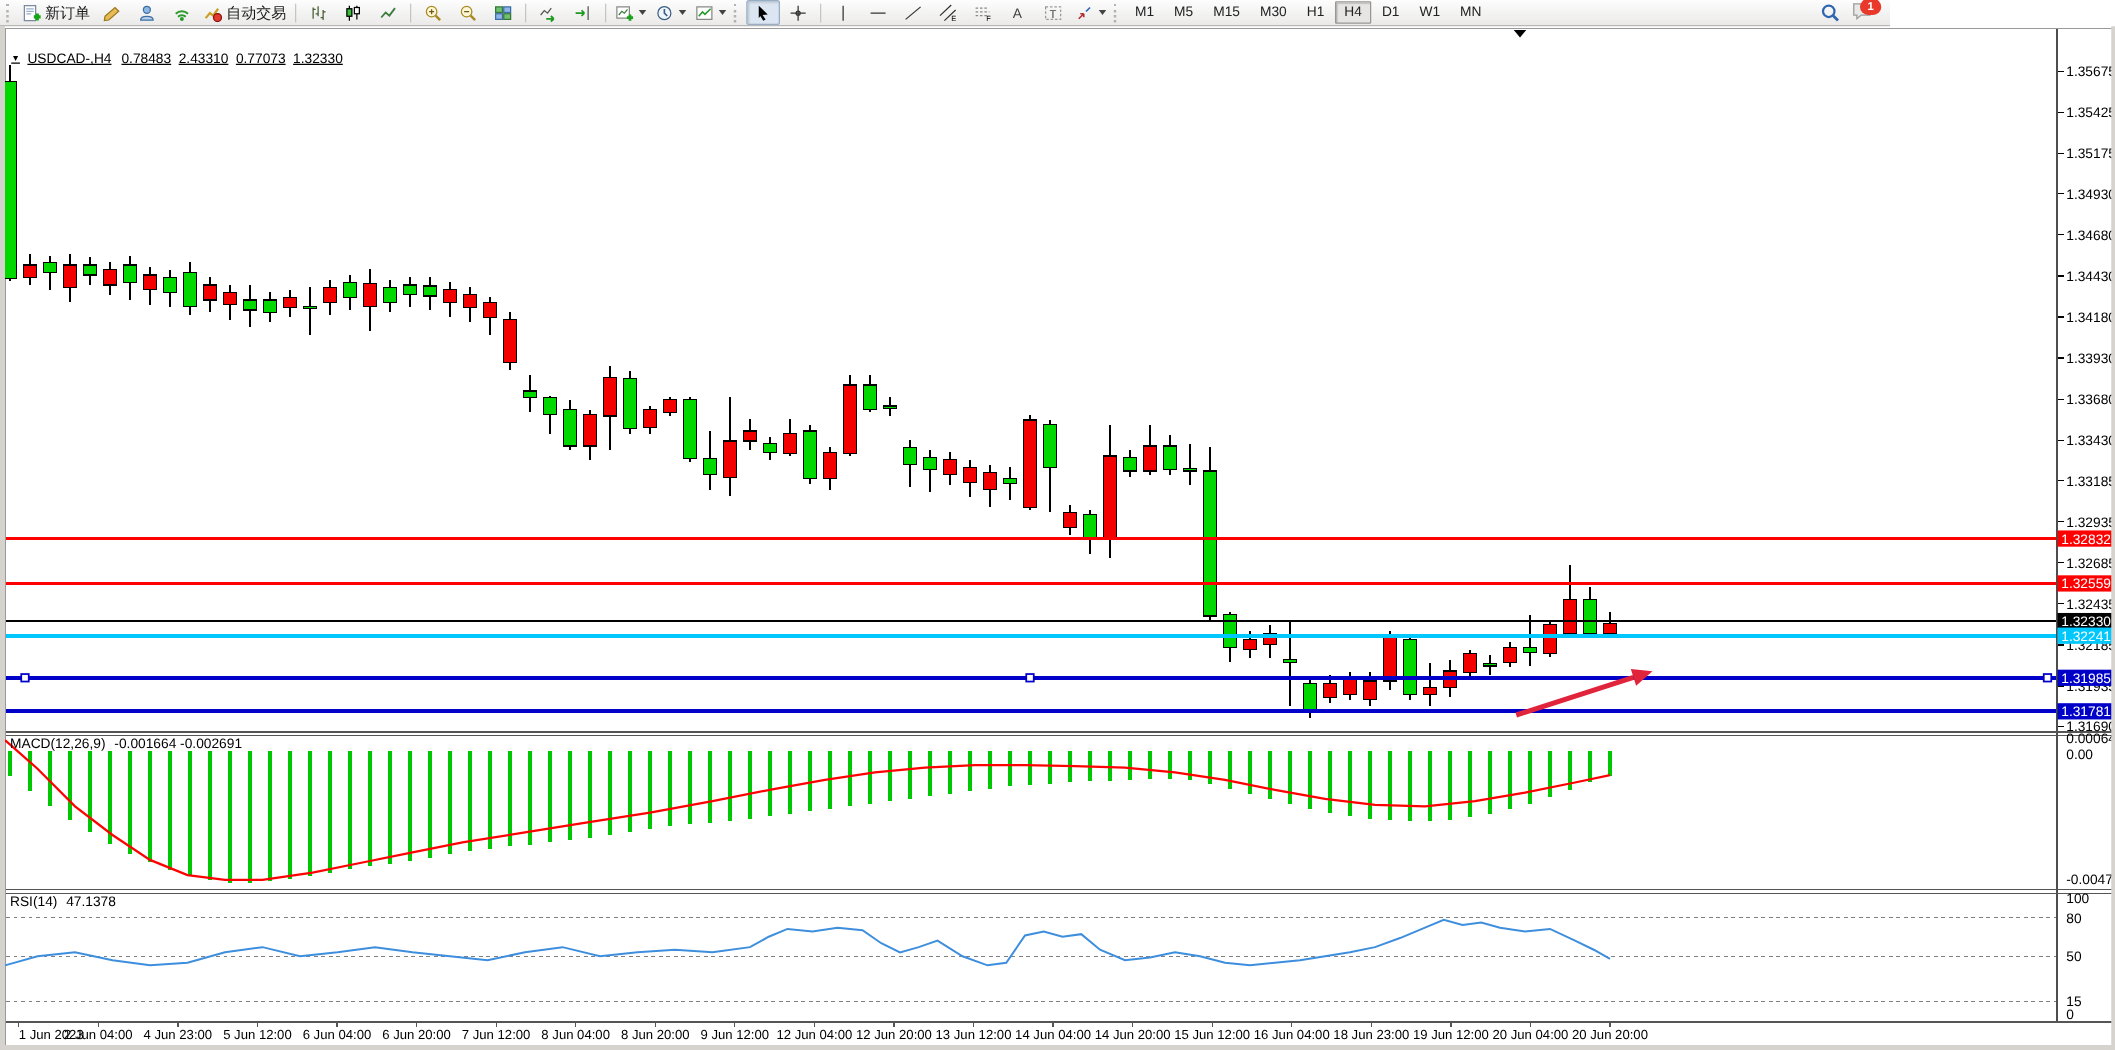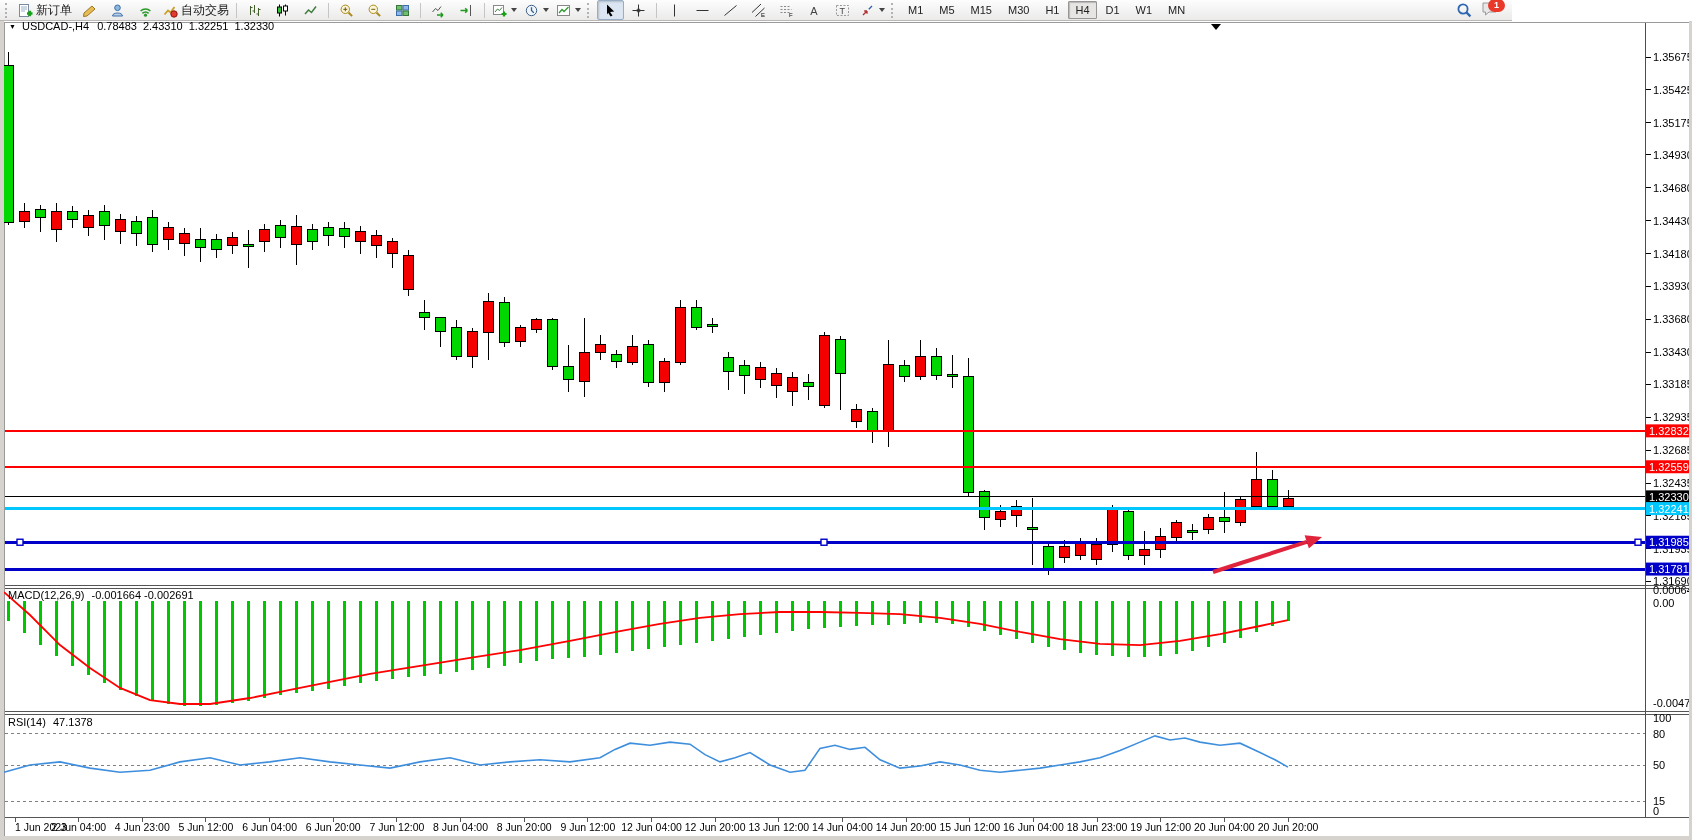--- a/index.html
+++ b/index.html
@@ -21,22 +21,22 @@
     border:1px solid transparent;border-radius:1px;}
   .tf.active{background:#e6e5e4;border-color:#979695;box-shadow:inset 1px 1px 1px rgba(0,0,0,.2);text-align:center;}
   .tool-right{margin-left:auto;display:flex;align-items:center;gap:8px;padding-right:8px;}
   .notif{position:relative;width:20px;height:18px;}
   .nbadge{position:absolute;right:-4px;top:-2px;min-width:13px;height:13px;border-radius:7px;
     background:#e8392b;color:#fff;font-size:9px;line-height:13px;text-align:center;padding:0 2px;
     font-weight:bold;}
   
   .edge{position:absolute;background:#d6d3ce;z-index:4;}
   
-  .title-overlay{position:absolute;left:9px;top:20px;font-size:11px;color:#000;z-index:6;
-    display:flex;align-items:flex-end;gap:6px;white-space:nowrap;}
+  .title-overlay{position:absolute;left:9px;top:41px;font-size:11px;color:#000;z-index:6;
+    display:flex;align-items:flex-end;gap:6px;white-space:nowrap;text-decoration:underline;}
   .title-overlay .tri{font-size:7px;line-height:10px;}
   .ind-label{position:absolute;left:8px;font-size:11px;color:#000;z-index:6;white-space:nowrap;}
   #macd-label{top:589px;}
   #rsi-label{top:716px;}
   svg text{font-family:"Liberation Sans",sans-serif;}
 </style>
 </head>
 <body>
 
 <div class="toolbar">
@@ -794,21 +794,21 @@
       <line x1="1288" y1="817.5" x2="1288" y2="821.5" stroke="#555" shape-rendering="crispEdges"></line>
       <text x="1288" y="831" font-size="10.5" fill="#000" text-anchor="middle">20 Jun 20:00</text>
     </g>
   </svg>
 
 <div class="title-overlay">
   <span class="tri">▼</span>
   <span style="margin-right:2px;">USDCAD-,H4</span>
   <span>0.78483</span>
   <span>2.43310</span>
-  <span>1.32251</span>
+  <span>0.77073</span>
   <span>1.32330</span>
 </div>
 <div class="ind-label" id="macd-label">
   <span>MACD(12,26,9)</span>
   <span style="margin-left:4px;">-0.001664 -0.002691</span>
 </div>
 <div class="ind-label" id="rsi-label">
   <span>RSI(14)</span>
   <span style="margin-left:4px;">47.1378</span>
 </div>

